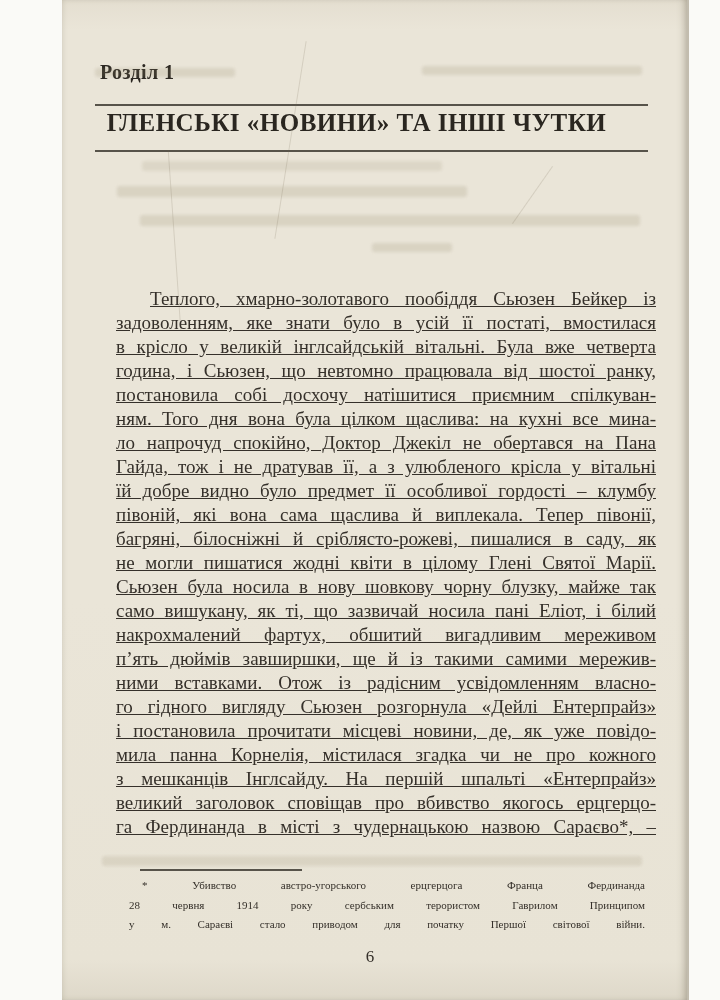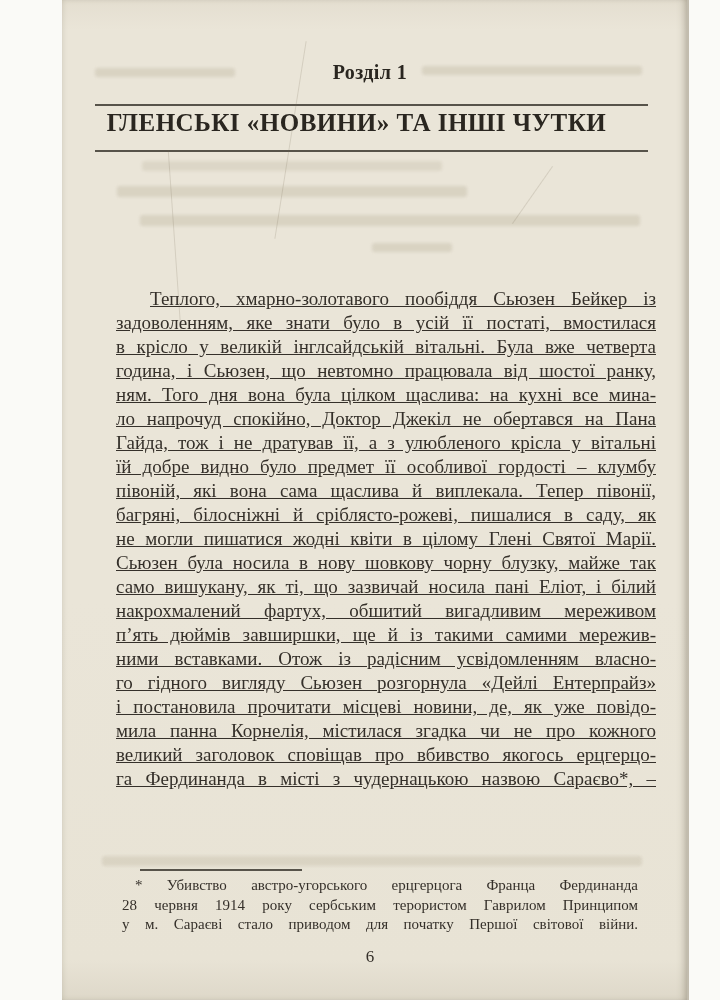--- a/index.html
+++ b/index.html
@@ -15,21 +15,21 @@
     background:linear-gradient(180deg,#e4ded0 0%,#eae5d8 3%,#eae5d8 60%,#e8e3d5 96%,#ded8c9 100%);
     box-shadow:inset -7px 0 9px -5px rgba(80,70,50,.45), inset 3px 0 6px -4px rgba(80,70,50,.25);
   }
   .paper::after{ 
     content:"";position:absolute;right:-1px;top:0;width:2px;height:100%;
     background:#c2bcae;
   }
   
   .chapter{
     position:absolute;left:38px;top:61px;width:540px;
-    text-align:center;font-weight:bold;font-size:20px;color:#2a2620;
+    font-weight:bold;font-size:20px;color:#2a2620;
     letter-spacing:.4px;
   }
   
   .rule{position:absolute;left:33px;width:553px;height:2px;background:#57534a;}
   .rule.top{top:104px;}
   .rule.bottom{top:150px;}
   .title{
     position:absolute;left:18px;top:109px;width:553px;
     text-align:center;font-weight:bold;font-size:25px;color:#2a2620;
     letter-spacing:.5px;white-space:nowrap;
@@ -40,22 +40,22 @@
     font-size:19px;line-height:24px;color:#35302a;text-decoration:underline;
   }
   .bline{
     text-align:justify;text-align-last:justify;
     height:24px;overflow:hidden;white-space:nowrap;
   }
   .bline.first{text-indent:34px;}
   
   .fn-rule{position:absolute;left:78px;top:869px;width:162px;height:2px;background:#57534a;}
   .footnote{
-    position:absolute;left:60px;top:876px;width:516px;
-    font-size:15px;line-height:19.5px;color:#35302a;
+    position:absolute;left:67px;top:876px;width:516px;
+    font-size:11px;line-height:19.5px;color:#35302a;
   }
   .fnline{
     text-align:justify;text-align-last:justify;
     height:19.5px;overflow:hidden;white-space:nowrap;
   }
   .fnline.first{text-indent:13px;}
   
   .pagenum{
     position:absolute;left:38px;top:947px;width:540px;
     text-align:center;font-size:17px;color:#35302a;
@@ -93,35 +93,37 @@
 
     <div class="crease" style="left:228px;top:40px;width:1px;height:200px;transform:rotate(9deg);"></div>
     <div class="crease" style="left:112px;top:150px;width:1px;height:180px;transform:rotate(-4deg);"></div>
     <div class="crease" style="left:470px;top:160px;width:1px;height:70px;transform:rotate(35deg);"></div>
 
     <div class="bodytext">
       <div class="bline first">Теплого, хмарно-золотавого пообіддя Сьюзен Бейкер із</div>
       <div class="bline">задоволенням, яке знати було в усій її постаті, вмостилася</div>
       <div class="bline">в крісло у великій інглсайдській вітальні. Була вже четверта</div>
       <div class="bline">година, і Сьюзен, що невтомно працювала від шостої ранку,</div>
+      <div class="bline">постановила собі досхочу натішитися приємним спілкуван-</div>
       <div class="bline">ням. Того дня вона була цілком щаслива: на кухні все мина-</div>
       <div class="bline">ло напрочуд спокійно, Доктор Джекіл не обертався на Пана</div>
       <div class="bline">Гайда, тож і не дратував її, а з улюбленого крісла у вітальні</div>
       <div class="bline">їй добре видно було предмет її особливої гордості – клумбу</div>
       <div class="bline">півоній, які вона сама щаслива й виплекала. Тепер півонії,</div>
       <div class="bline">багряні, білосніжні й сріблясто-рожеві, пишалися в саду, як</div>
       <div class="bline">не могли пишатися жодні квіти в цілому Глені Святої Марії.</div>
       <div class="bline">Сьюзен була носила в нову шовкову чорну блузку, майже так</div>
       <div class="bline">само вишукану, як ті, що зазвичай носила пані Еліот, і білий</div>
       <div class="bline">накрохмалений фартух, обшитий вигадливим мереживом</div>
       <div class="bline">п’ять дюймів завширшки, ще й із такими самими мережив-</div>
       <div class="bline">ними вставками. Отож із радісним усвідомленням власно-</div>
       <div class="bline">го гідного вигляду Сьюзен розгорнула «Дейлі Ентерпрайз»</div>
       <div class="bline">і постановила прочитати місцеві новини, де, як уже повідо-</div>
       <div class="bline">мила панна Корнелія, містилася згадка чи не про кожного</div>
+      <div class="bline">з мешканців Інглсайду. На першій шпальті «Ентерпрайз»</div>
       <div class="bline">великий заголовок сповіщав про вбивство якогось ерцгерцо-</div>
       <div class="bline">га Фердинанда в місті з чудернацькою назвою Сараєво*, –</div>
     </div>
 
     <div class="fn-rule"></div>
     <div class="footnote">
       <div class="fnline first">* Убивство австро-угорського ерцгерцога Франца Фердинанда</div>
       <div class="fnline">28 червня 1914 року сербським терористом Гаврилом Принципом</div>
       <div class="fnline">у м. Сараєві стало приводом для початку Першої світової війни.</div>
     </div>

